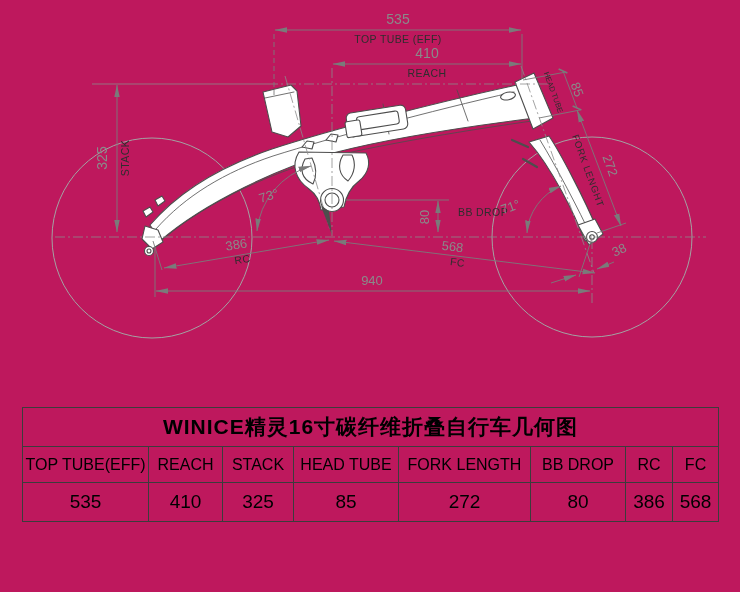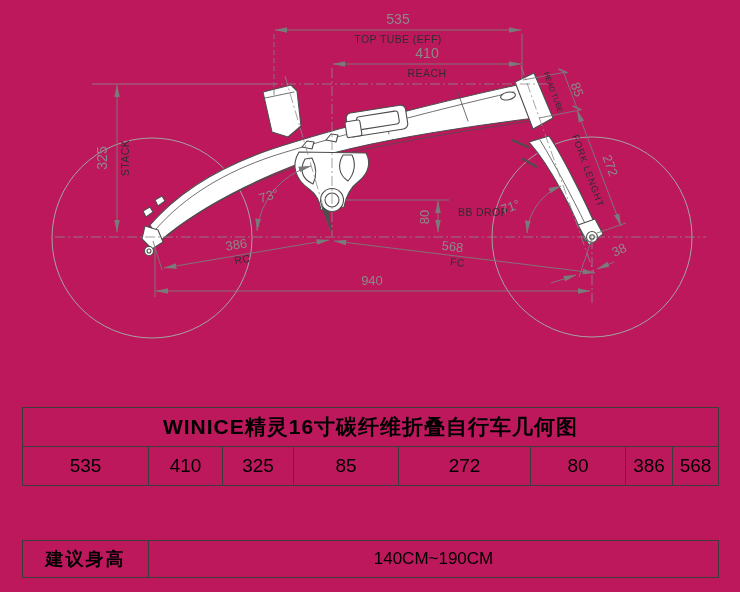--- a/index.html
+++ b/index.html
@@ -196,38 +196,36 @@
       <col style="width:132px">
         <col style="width:95px">
         <col style="width:47px">
         <col style="width:46px">
     </colgroup>
     <tbody>
         <tr>
       <td class="title-cell" colspan="8">WINICE精灵16寸碳纤维折叠自行车几何图</td>
     </tr>
     <tr>
+      <td class="hdr-cell">TOP TUBE(EFF)</td>
+      <td class="hdr-cell">REACH</td>
+      <td class="hdr-cell">STACK</td>
+      <td class="hdr-cell">HEAD TUBE</td>
+      <td class="hdr-cell">FORK LENGTH</td>
+      <td class="hdr-cell">BB DROP</td>
+      <td class="hdr-cell">RC</td>
+      <td class="hdr-cell">FC</td>
+    </tr>
+    <tr>
       <td class="val-cell">535</td>
       <td class="val-cell">410</td>
       <td class="val-cell">325</td>
       <td class="val-cell">85</td>
       <td class="val-cell">272</td>
       <td class="val-cell">80</td>
       <td class="val-cell">386</td>
       <td class="val-cell">568</td>
     </tr>
   </tbody>
     </table>
 
-  <table class="hgt">
-    <colgroup>
-      <col style="width:126px">
-        <col style="width:570px">
-    </colgroup>
-    <tbody>
-        <tr>
-      <td class="hgt-lbl">建议身高</td>
-      <td class="hgt-val">140CM~190CM</td>
-    </tr>
-  </tbody>
-    </table>
 
 </div>
 
 </body></html>

